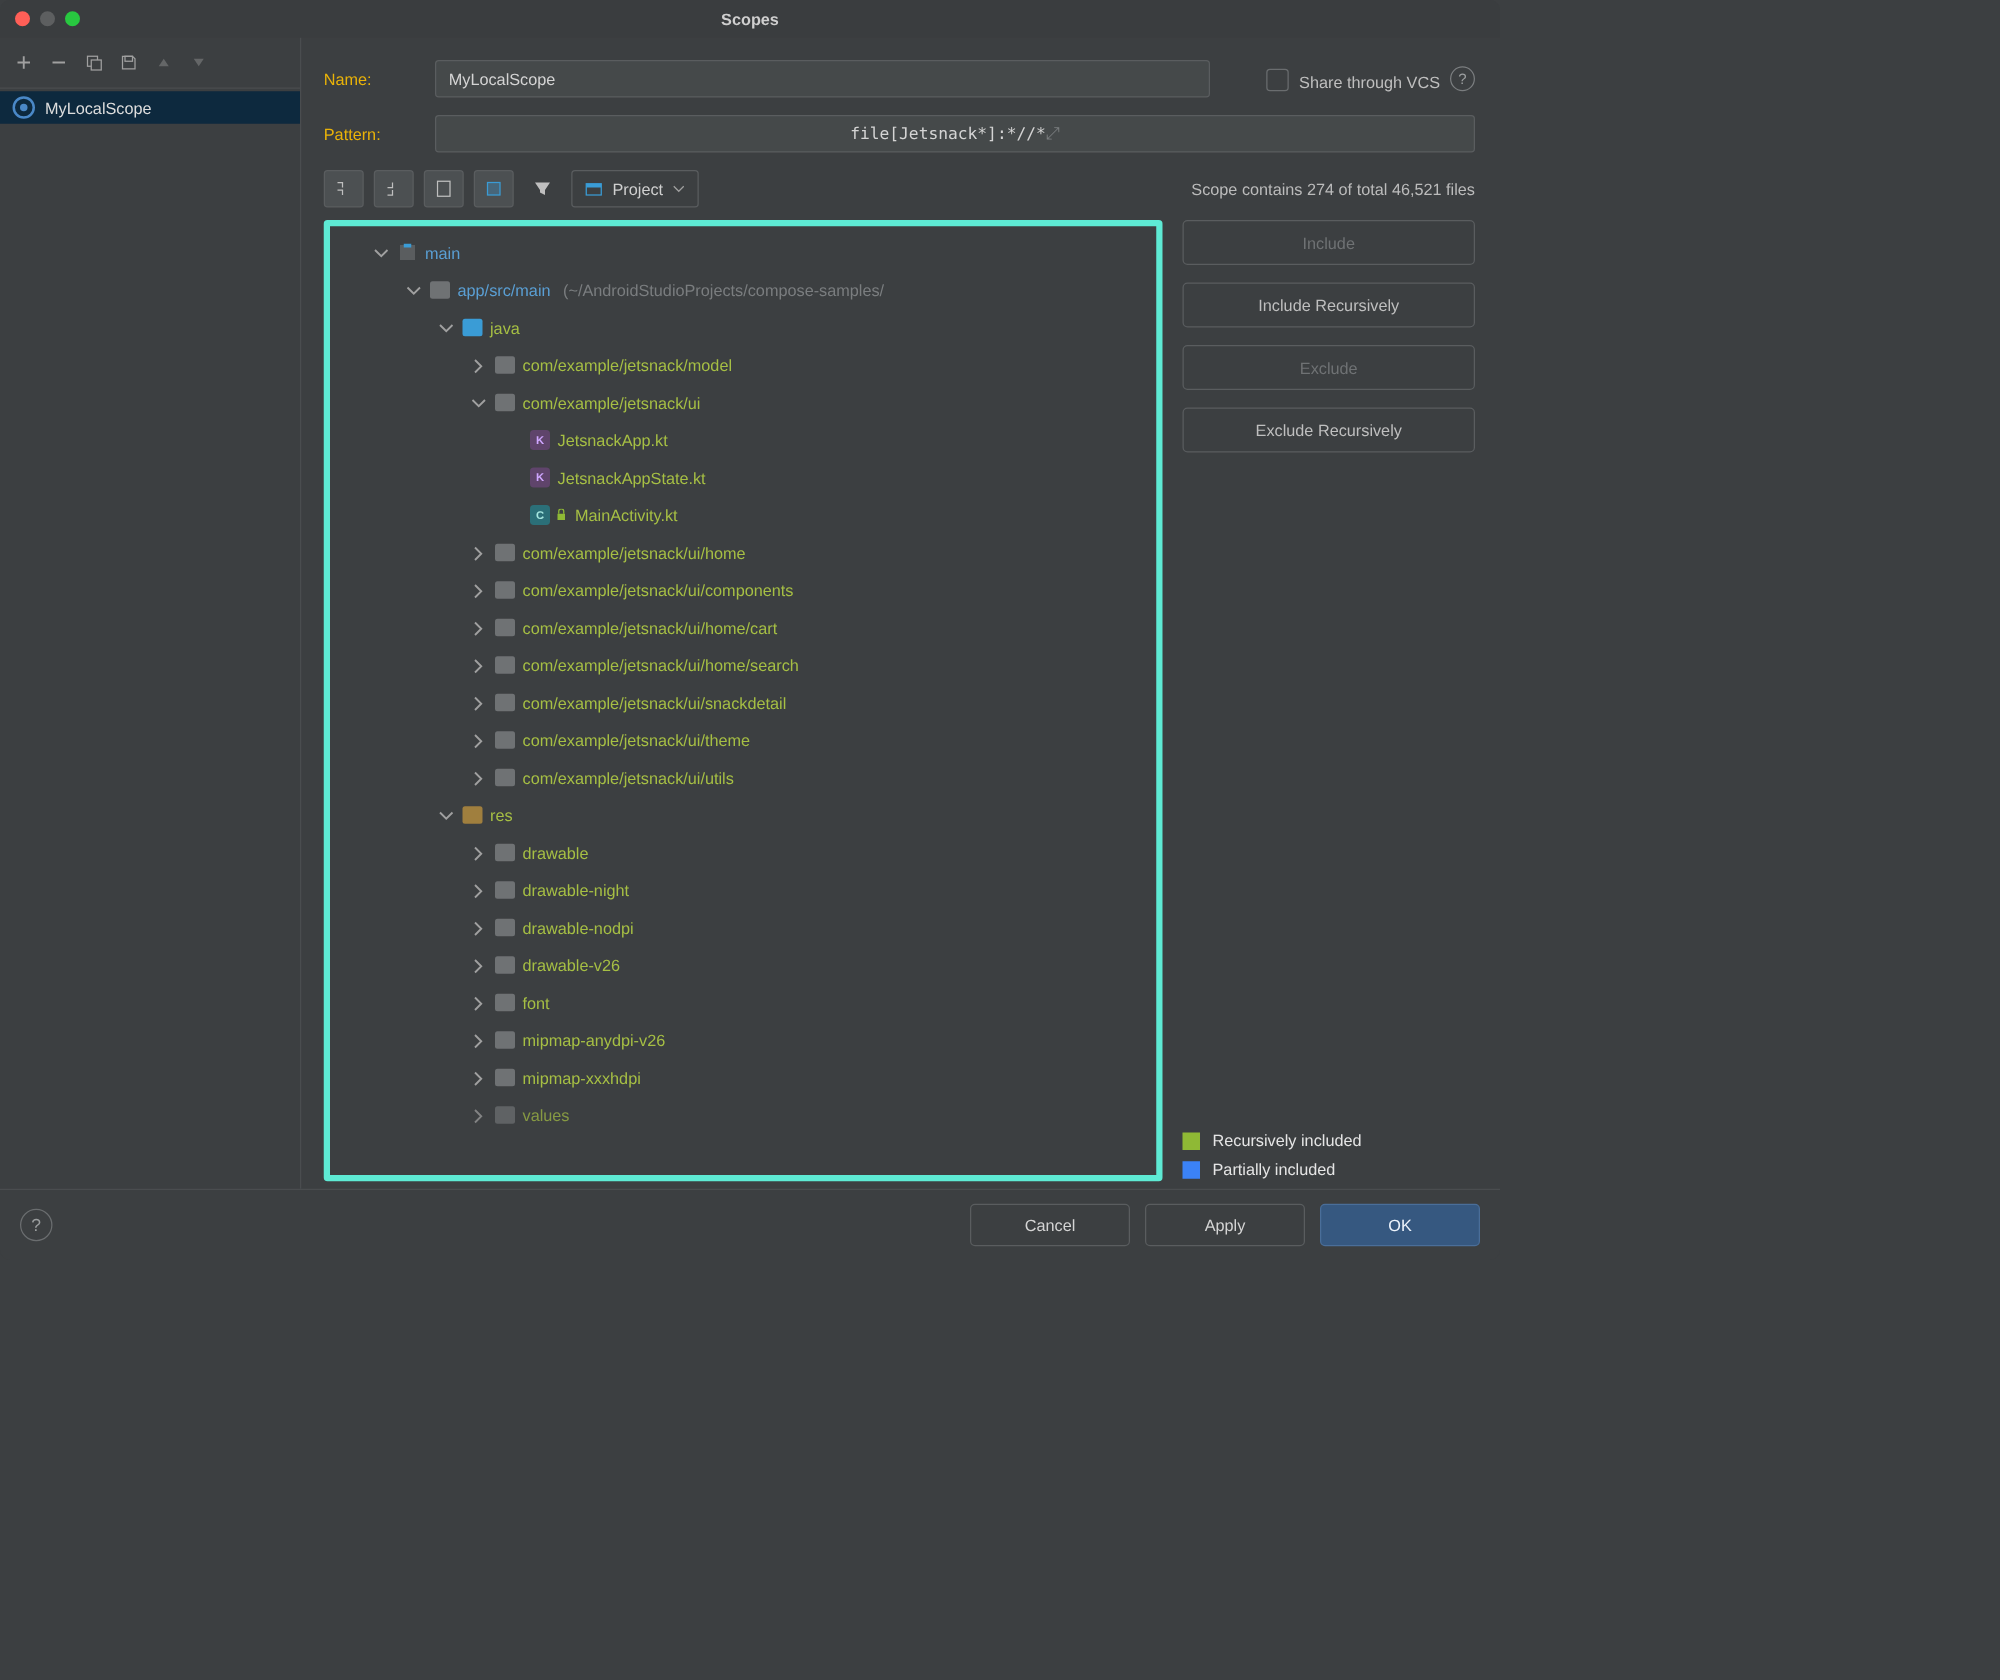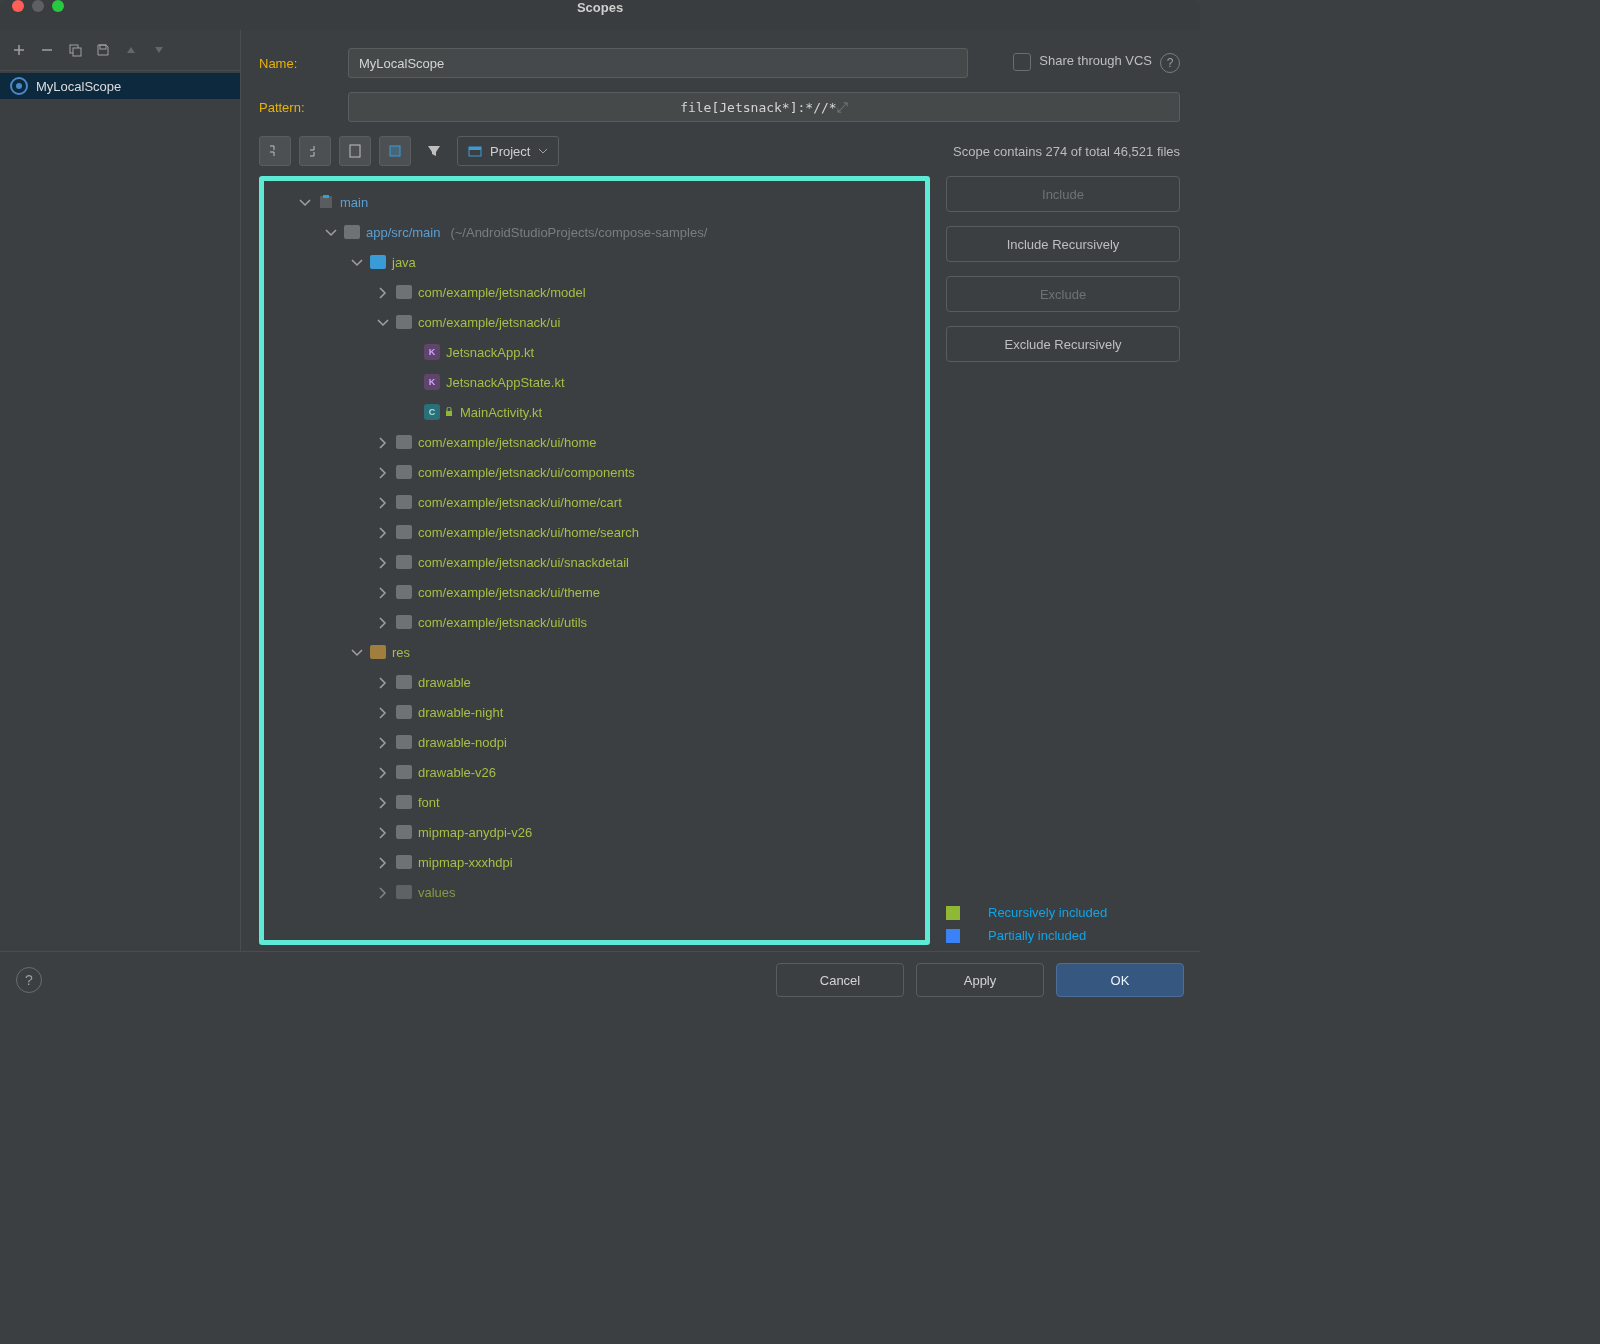--- a/index.html
+++ b/index.html
@@ -1,18 +1,18 @@
 <!DOCTYPE html>
 <html><head>
 <meta charset="utf-8">
 <style>
   html,body{margin:0;padding:0;height:100%;width:100%;background:#3c3f41;font-family:-apple-system,BlinkMacSystemFont,"Segoe UI",sans-serif;color:#bbbbbb;font-size:13px;overflow:hidden;}
   .window{width:1200px;height:1008px;background:#3c3f41;border-radius:8px;overflow:hidden;display:flex;flex-direction:column;}
   
-  .titlebar{height:30px;background:#3a3d3f;display:flex;padding:0 12px;position:relative;border-top-left-radius:8px;border-top-right-radius:8px;}
+  .titlebar{height:30px;background:#3a3d3f;display:flex;align-items:center;padding:0 12px;position:relative;border-top-left-radius:8px;border-top-right-radius:8px;}
   .traffic{display:flex;gap:8px;}
   .tl{width:12px;height:12px;border-radius:50%;}
   .tl.red{background:#ff5f57;}
   .tl.yellow{background:#5d5f60;}
   .tl.green{background:#28c840;}
   .titlebar .title{position:absolute;left:0;right:0;text-align:center;font-weight:600;color:#cfcfcf;font-size:13px;}
   
   .body{flex:1;display:flex;min-height:0;}
   .sidebar{width:240px;background:#3c3f41;border-right:1px solid #4a4d4f;display:flex;flex-direction:column;}
   .sidebar-toolbar{height:32px;display:flex;align-items:center;gap:2px;padding:4px 6px;border-bottom:1px solid #4a4d4f;}
@@ -21,36 +21,36 @@
   .scope-item{display:flex;align-items:center;gap:8px;padding:4px 10px;background:#0d293e;color:#dddddd;font-size:13px;}
   .scope-item .radio{width:14px;height:14px;border-radius:50%;border:2px solid #4a88c7;display:inline-flex;align-items:center;justify-content:center;}
   .scope-item .radio .dot{width:6px;height:6px;border-radius:50%;background:#4a88c7;}
   
   .main{flex:1;display:flex;flex-direction:column;padding:18px 20px 0 18px;min-width:0;}
   .row{display:flex;align-items:center;gap:14px;margin-bottom:14px;}
   .lbl{width:75px;color:#eab308;font-size:13px;}
   .textfield{flex:1;height:28px;background:#45494a;border:1px solid #5a5d5f;border-radius:3px;color:#d4d4d4;padding:0 10px;font-size:13px;display:flex;align-items:center;}
   .textfield.mono{font-family:ui-monospace,Menlo,Consolas,monospace;justify-content:center;}
   .checkbox{width:16px;height:16px;border:1px solid #6a6d6f;border-radius:3px;background:#3c3f41;display:inline-block;}
-  .share{display:flex;align-items:flex-start;gap:8px;color:#bfbfbf;white-space:nowrap;margin-left:31px;}
+  .share{display:flex;align-items:flex-end;gap:8px;color:#bfbfbf;white-space:nowrap;margin-left:31px;}
   .help-circ{width:18px;height:18px;border:1px solid #7a7d7f;border-radius:50%;display:inline-flex;align-items:center;justify-content:center;color:#9b9e9f;font-size:12px;}
   
   .toolrow{display:flex;align-items:center;gap:8px;margin-bottom:10px;}
   .icon-btn{width:30px;height:28px;background:#4c5052;border:1px solid #5a5d5f;border-radius:3px;display:inline-flex;align-items:center;justify-content:center;color:#bfbfbf;}
   .select-btn{height:28px;background:#3c3f41;border:1px solid #5a5d5f;border-radius:3px;display:inline-flex;align-items:center;gap:8px;padding:0 10px;color:#cfcfcf;}
   .spacer{flex:1;}
   .stats{color:#bbbbbb;font-size:13px;white-space:nowrap;}
   
   .tree-area{flex:1;display:flex;gap:16px;min-height:0;margin-bottom:6px;}
   .tree-box{flex:1;border:5px solid #5eead4;border-radius:3px;background:#3c3f41;overflow:hidden;padding:6px 0;font-size:13px;}
   .side-btns{width:234px;display:flex;flex-direction:column;gap:14px;}
   .big-btn{height:34px;border:1px solid #5a5d5f;border-radius:4px;color:#bfbfbf;display:flex;align-items:center;justify-content:center;background:#3c3f41;cursor:default;}
   .big-btn.disabled{color:#6f7274;}
   .legend{margin-top:auto;display:flex;flex-direction:column;gap:8px;padding-bottom:2px;padding-top:140px;}
-  .legend-row{display:flex;align-items:center;gap:28px;color:#0ea5e9;font-size:13px;}
+  .legend-row{display:flex;align-items:center;gap:10px;color:#e5e5e5;font-size:13px;}
   .sw{width:14px;height:14px;}
   .sw.green{background:#8fb935;}
   .sw.blue{background:#3b82f6;}
   
   .node{display:flex;align-items:center;gap:6px;height:30px;padding-right:8px;white-space:nowrap;}
   .ch{width:14px;text-align:center;color:#a0a0a0;user-select:none;display:inline-block;}
   .ch svg{vertical-align:middle;}
   .fld{width:16px;height:14px;background:#6f7274;border-radius:2px;display:inline-block;}
   .fld.src{background:#3a9cd6;}
   .fld.res{background:#a07f3e;}

